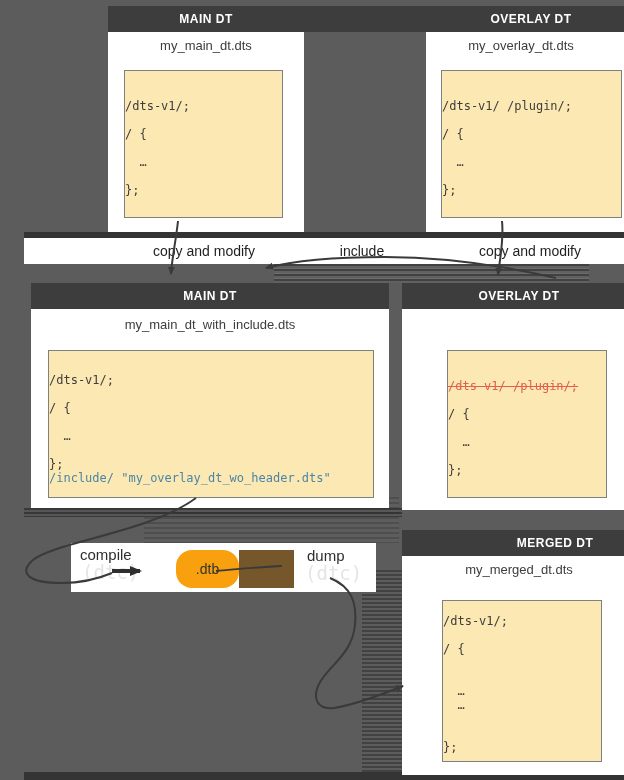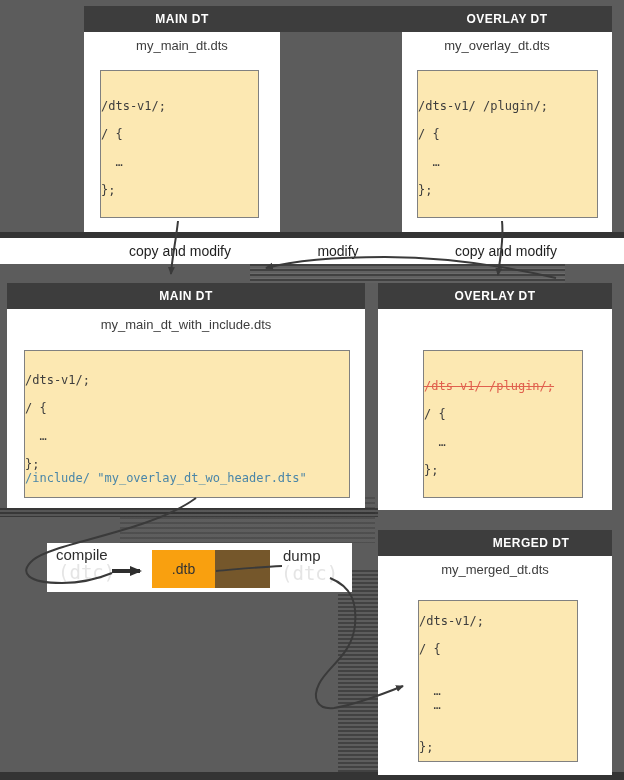--- a/index.html
+++ b/index.html
@@ -1,39 +1,39 @@
 <!DOCTYPE html>
 <html><head>
 <meta charset="utf-8">
 <style>
   html,body{margin:0;padding:0;background:#5c5c5c;}
   .stage{position:relative;width:624px;height:780px;background:#5c5c5c;overflow:hidden;
          font-family:"Liberation Sans",sans-serif;}
-  .abs{position:absolute;}
+  .abs{position:absolute;margin-left:24px;}
   .band-dark{background:#343434;}
   .band-white{background:#ffffff;}
   .hdr-band{background:#3d3d3d;}
   .hdr-label{color:#ffffff;font-size:12px;font-weight:bold;letter-spacing:.5px;
              line-height:26px;text-align:center;z-index:4;}
   .panel-body{background:#ffffff;z-index:2;}
   .file{font-family:Liberation Sans, sans-serif;font-size:13px;
         color:#3d3d3d;text-align:center;line-height:20px;z-index:3;}
   .code{background:#fce8b2;border:1px solid #808080;box-sizing:border-box;
         font-family:"DejaVu Sans Mono","Liberation Mono",monospace;
         font-size:12px;line-height:14px;color:#3d3d3d;
         white-space:pre;z-index:3;}
   .pad28{padding-top:28px;} .pad22{padding-top:22px;} .pad13{padding-top:13px;}
   .c-include{color:#4a86a8;}
   .c-struck{color:#e0604e;text-decoration:line-through;}
   .flow-label{font-size:14px;color:#1f1f1f;line-height:26px;text-align:center;z-index:3;}
   .tool-word{font-size:15px;color:#2e2e2e;line-height:19px;z-index:3;}
   .tool-mono{font-family:"DejaVu Sans Mono","Liberation Mono",monospace;
              font-size:19px;color:#e5e5e5;line-height:17px;z-index:3;}
   .dtb-box{background:#f9a00f;color:#333333;font-size:14px;line-height:38px;
-           text-align:center;z-index:3;}
+           text-align:center;z-index:3;border-radius:16px;}
   .brown-box{background:#75572b;z-index:3;}
   .stripes-a{background:repeating-linear-gradient(180deg,#414141 0 2px,#616161 2px 4px,#6b6b6b 4px 5px);z-index:1;}
   .stripes-b{background:repeating-linear-gradient(180deg,#383838 0 2px,#565656 2px 4px);z-index:1;}
   .stripes-c{background:repeating-linear-gradient(180deg,#424242 0 2px,#5d5d5d 2px 4px);z-index:1;}
   .beam{background:repeating-linear-gradient(180deg,rgba(42,42,42,.55) 0 2px,rgba(130,130,130,.08) 2px 5px);
         opacity:.5;z-index:1;}
   svg.overlay{position:absolute;left:0;top:0;z-index:10;pointer-events:none;}
 </style>
 </head>
 <body>
@@ -54,21 +54,21 @@
 
   <div class="abs panel-body" style="left:84px;top:32px;width:196px;height:200px;"></div>
   <div class="abs file" style="left:84px;top:36px;width:196px;">my_main_dt.dts</div>
   <div class="abs code pad28" style="left:100px;top:70px;width:159px;height:148px;"><div>/dts-v1/;</div><div>&nbsp;</div><div>/ {</div><div>&nbsp;</div><div>  …</div><div>&nbsp;</div><div>};</div></div>
 
   <div class="abs panel-body" style="left:402px;top:32px;width:210px;height:200px;"></div>
   <div class="abs file" style="left:392px;top:36px;width:210px;text-align:center;">my_overlay_dt.dts</div>
   <div class="abs code pad28" style="left:417px;top:70px;width:181px;height:148px;"><div>/dts-v1/ /plugin/;</div><div>&nbsp;</div><div>/ {</div><div>&nbsp;</div><div>  …</div><div>&nbsp;</div><div>};</div></div>
 
   <div class="abs flow-label" style="left:110px;top:238px;width:140px;height:26px;">copy and modify</div>
-  <div class="abs flow-label" style="left:300px;top:238px;width:76px;height:26px;">modify</div>
+  <div class="abs flow-label" style="left:300px;top:238px;width:76px;height:26px;">include</div>
   <div class="abs flow-label" style="left:436px;top:238px;width:140px;height:26px;">copy and modify</div>
 
   <div class="abs hdr-band" style="left:7px;top:283px;width:358px;height:26px;z-index:2;"></div>
   <div class="abs hdr-label" style="left:7px;top:283px;width:358px;height:26px;">MAIN DT</div>
   <div class="abs panel-body" style="left:7px;top:309px;width:358px;height:199px;"></div>
   <div class="abs file" style="left:7px;top:315px;width:358px;">my_main_dt_with_include.dts</div>
   <div class="abs code pad22" style="left:24px;top:350px;width:326px;height:148px;"><div>/dts-v1/;</div><div>&nbsp;</div><div>/ {</div><div>&nbsp;</div><div>  …</div><div>&nbsp;</div><div>};</div><div class="c-include">/include/ "my_overlay_dt_wo_header.dts"</div></div>
 
   <div class="abs hdr-band" style="left:378px;top:283px;width:234px;height:26px;z-index:2;"></div>
   <div class="abs hdr-label" style="left:378px;top:283px;width:234px;height:26px;">OVERLAY DT</div>

